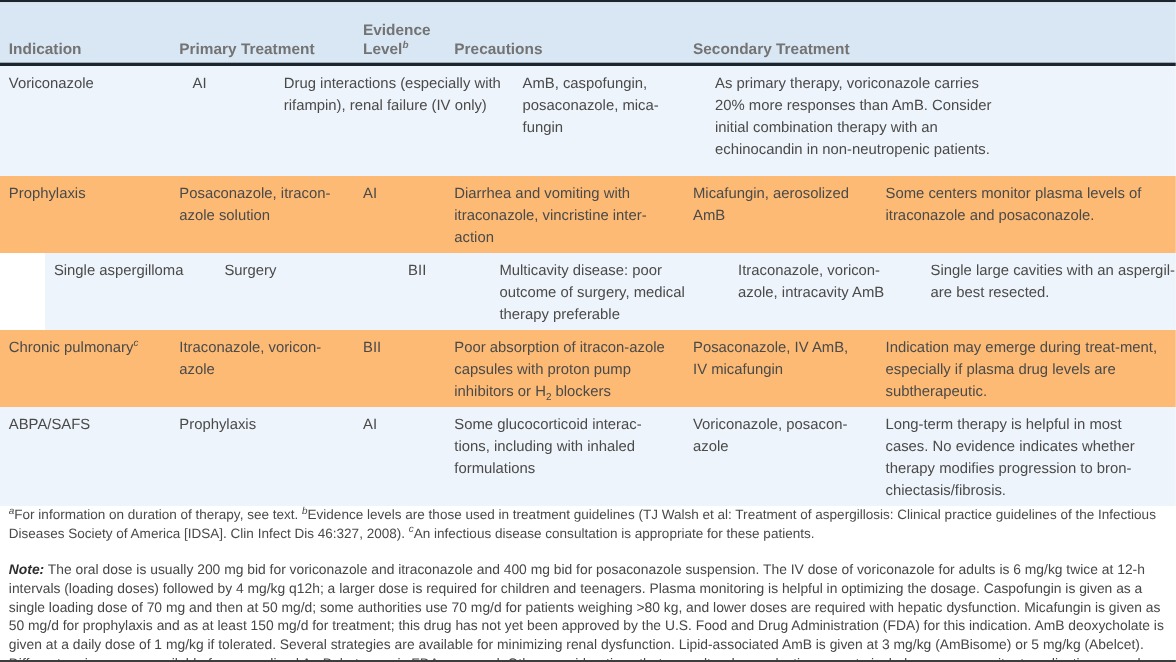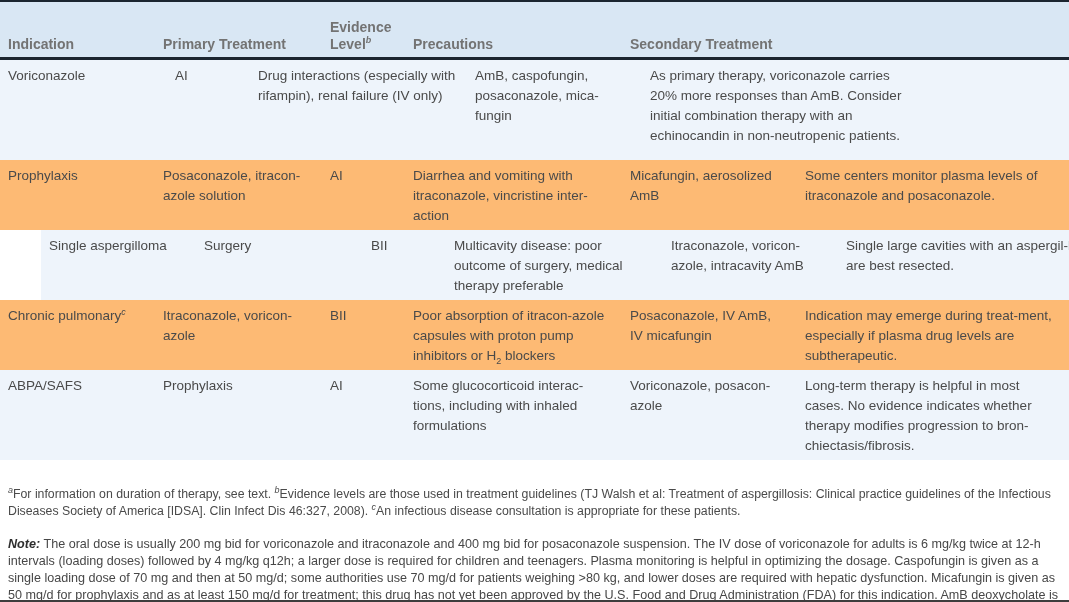--- a/index.html
+++ b/index.html
@@ -61,21 +61,21 @@
     vertical-align: super;
   }
   sub.chem {
     font-size: 9px;
     line-height: 0;
     vertical-align: sub;
   }
   
   .below { padding: 0 6px 0 8px; }
   .footnotes {
-    margin: 26px 0 0 0;
+    margin: 0 0 0 0;
     font-size: 12.3px;
     line-height: 17px;
     color: #4a4a4a;
   }
   .note, .abbr {
     margin: 16px 0 0 0;
     font-size: 12.6px;
     line-height: 17px;
     color: #474747;
   }

